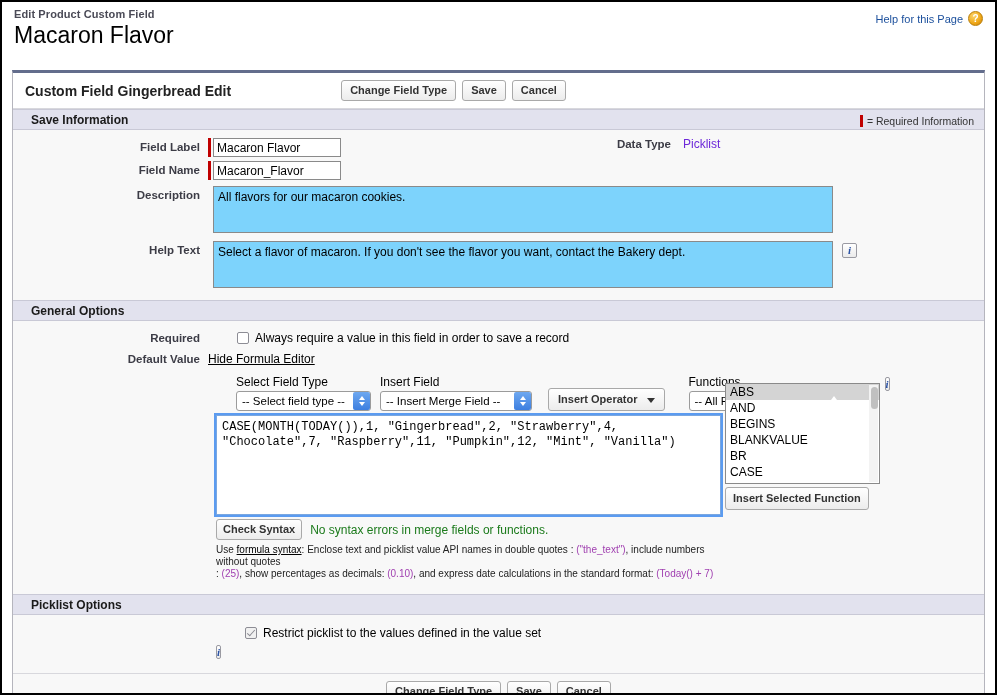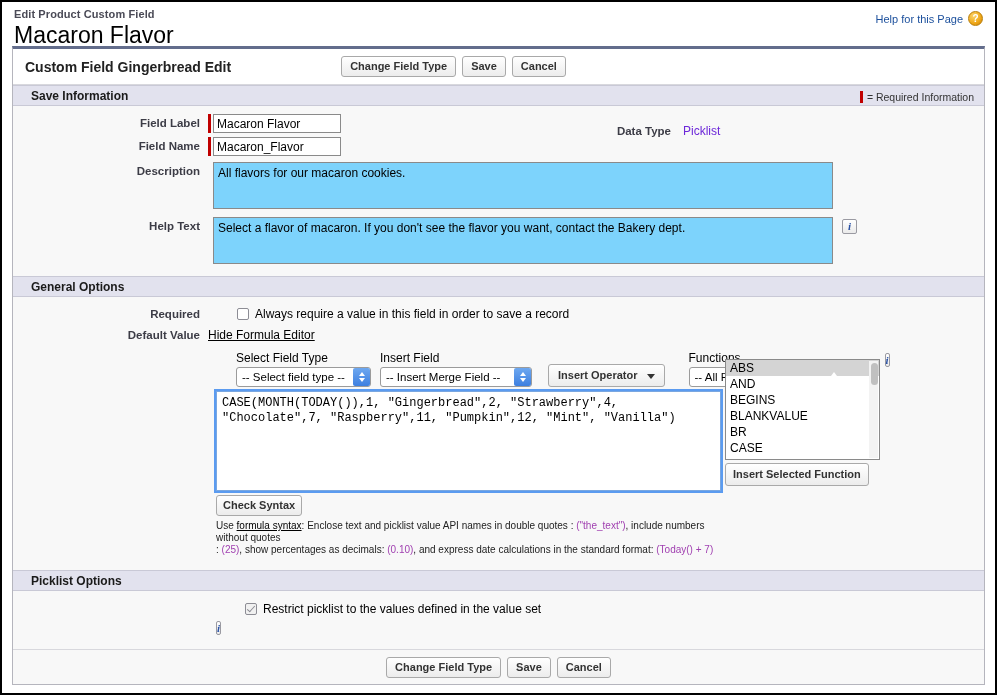--- a/index.html
+++ b/index.html
@@ -21,21 +21,21 @@
     height: 695px;
     box-sizing: border-box;
     border: 2px solid #000000;
     background: #ffffff;
     overflow: hidden;
   }
 
   
   .masthead {
     position: relative;
-    height: 44px;
+    height: 68px;
     padding: 6px 12px 0 12px;
     box-sizing: border-box;
     background: #ffffff;
   }
   .crumb {
     font-size: 11px;
     font-weight: bold;
     color: #4a4a56;
     letter-spacing: 0.1px;
     line-height: 13px;
@@ -424,21 +424,21 @@
     <div class="section-bar">
       <span class="sec-title">Save Information</span>
       <span class="req-legend">
         <span class="req-bar"></span>
         <span>= Required Information</span>
       </span>
     </div>
 
     <div class="section-body" style="position:relative; padding:6px 0 10px 0;">
 
-      <div class="datatype-wrap" style="top:18px;">
+      <div class="datatype-wrap" style="top:7px;">
         <span class="dt-label">Data Type</span>
         <span class="dt-value">Picklist</span>
       </div>
 
       <div class="frow">
         <div class="flabel">Field Label</div>
         <div class="fctl">
           <span class="reqmark"></span>
           <input class="txt" type="text" value="Macaron Flavor" style="">
         </div>
@@ -559,20 +559,21 @@
               <div class="fnitem">CASE</div>
               <div class="fn-scroll"></div>
               <div class="fn-thumb"></div>
             </div>
             <button class="btn" style="margin-top:3px; padding:4px 7px 5px 7px;">Insert Selected Function</button>
           </div>
         </div>
 
         <div class="check-syntax-row" style="margin-top:4px;">
           <button class="btn" style="padding:3px 6px 4px 6px;">Check Syntax</button>
+          <span class="ok-msg">No syntax errors in merge fields or functions.</span>
         </div>
 
         <div class="fx-help" style="margin-top:4px;">
           <div><span>Use </span><u class="linkish" style="font-size:10px;">formula syntax</u><span>: Enclose text and picklist value API names in double quotes : </span><span class="mauve">("the_text")</span><span>, include numbers without quotes</span></div>
           <div><span>: </span><span class="mauve">(25)</span><span>, show percentages as decimals: </span><span class="mauve">(0.10)</span><span>, and express date calculations in the standard format: </span><span class="mauve">(Today() + 7)</span></div>
         </div>
 
       </div>
     </div>
 

